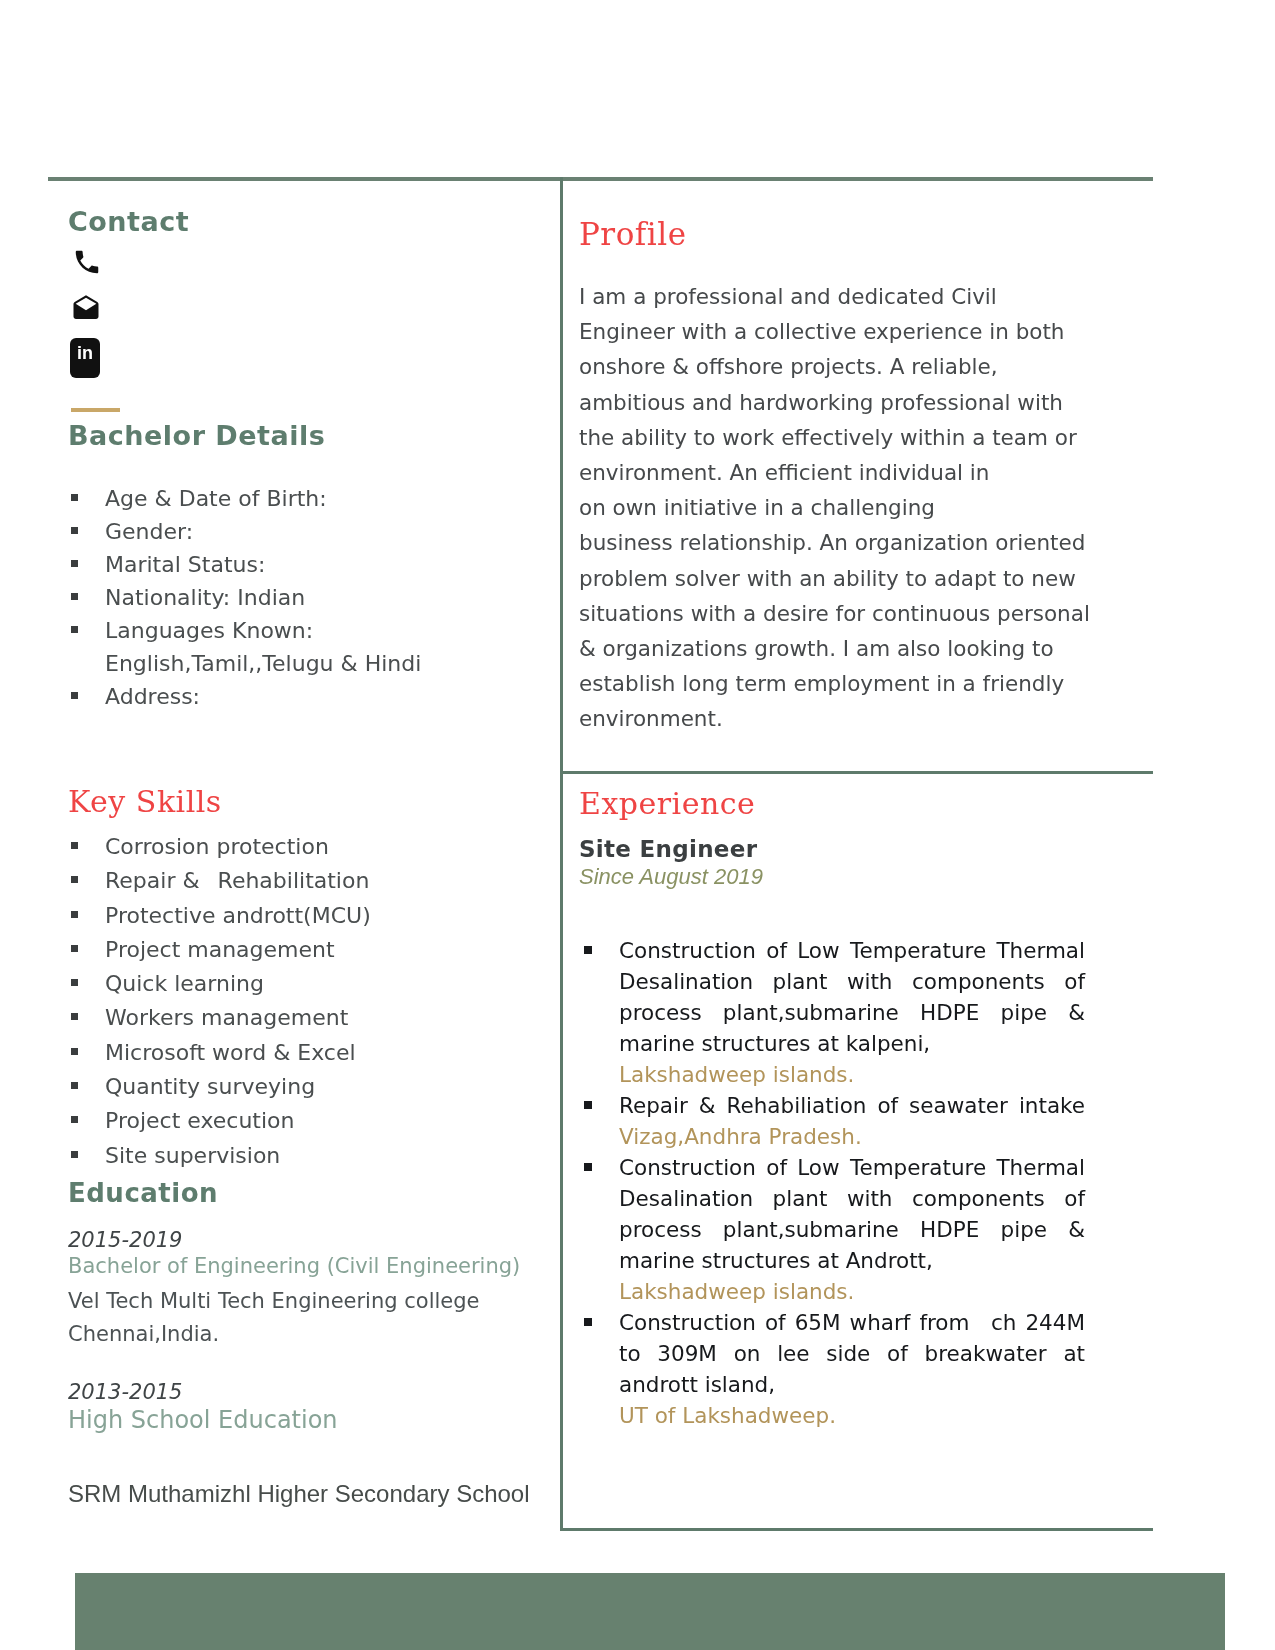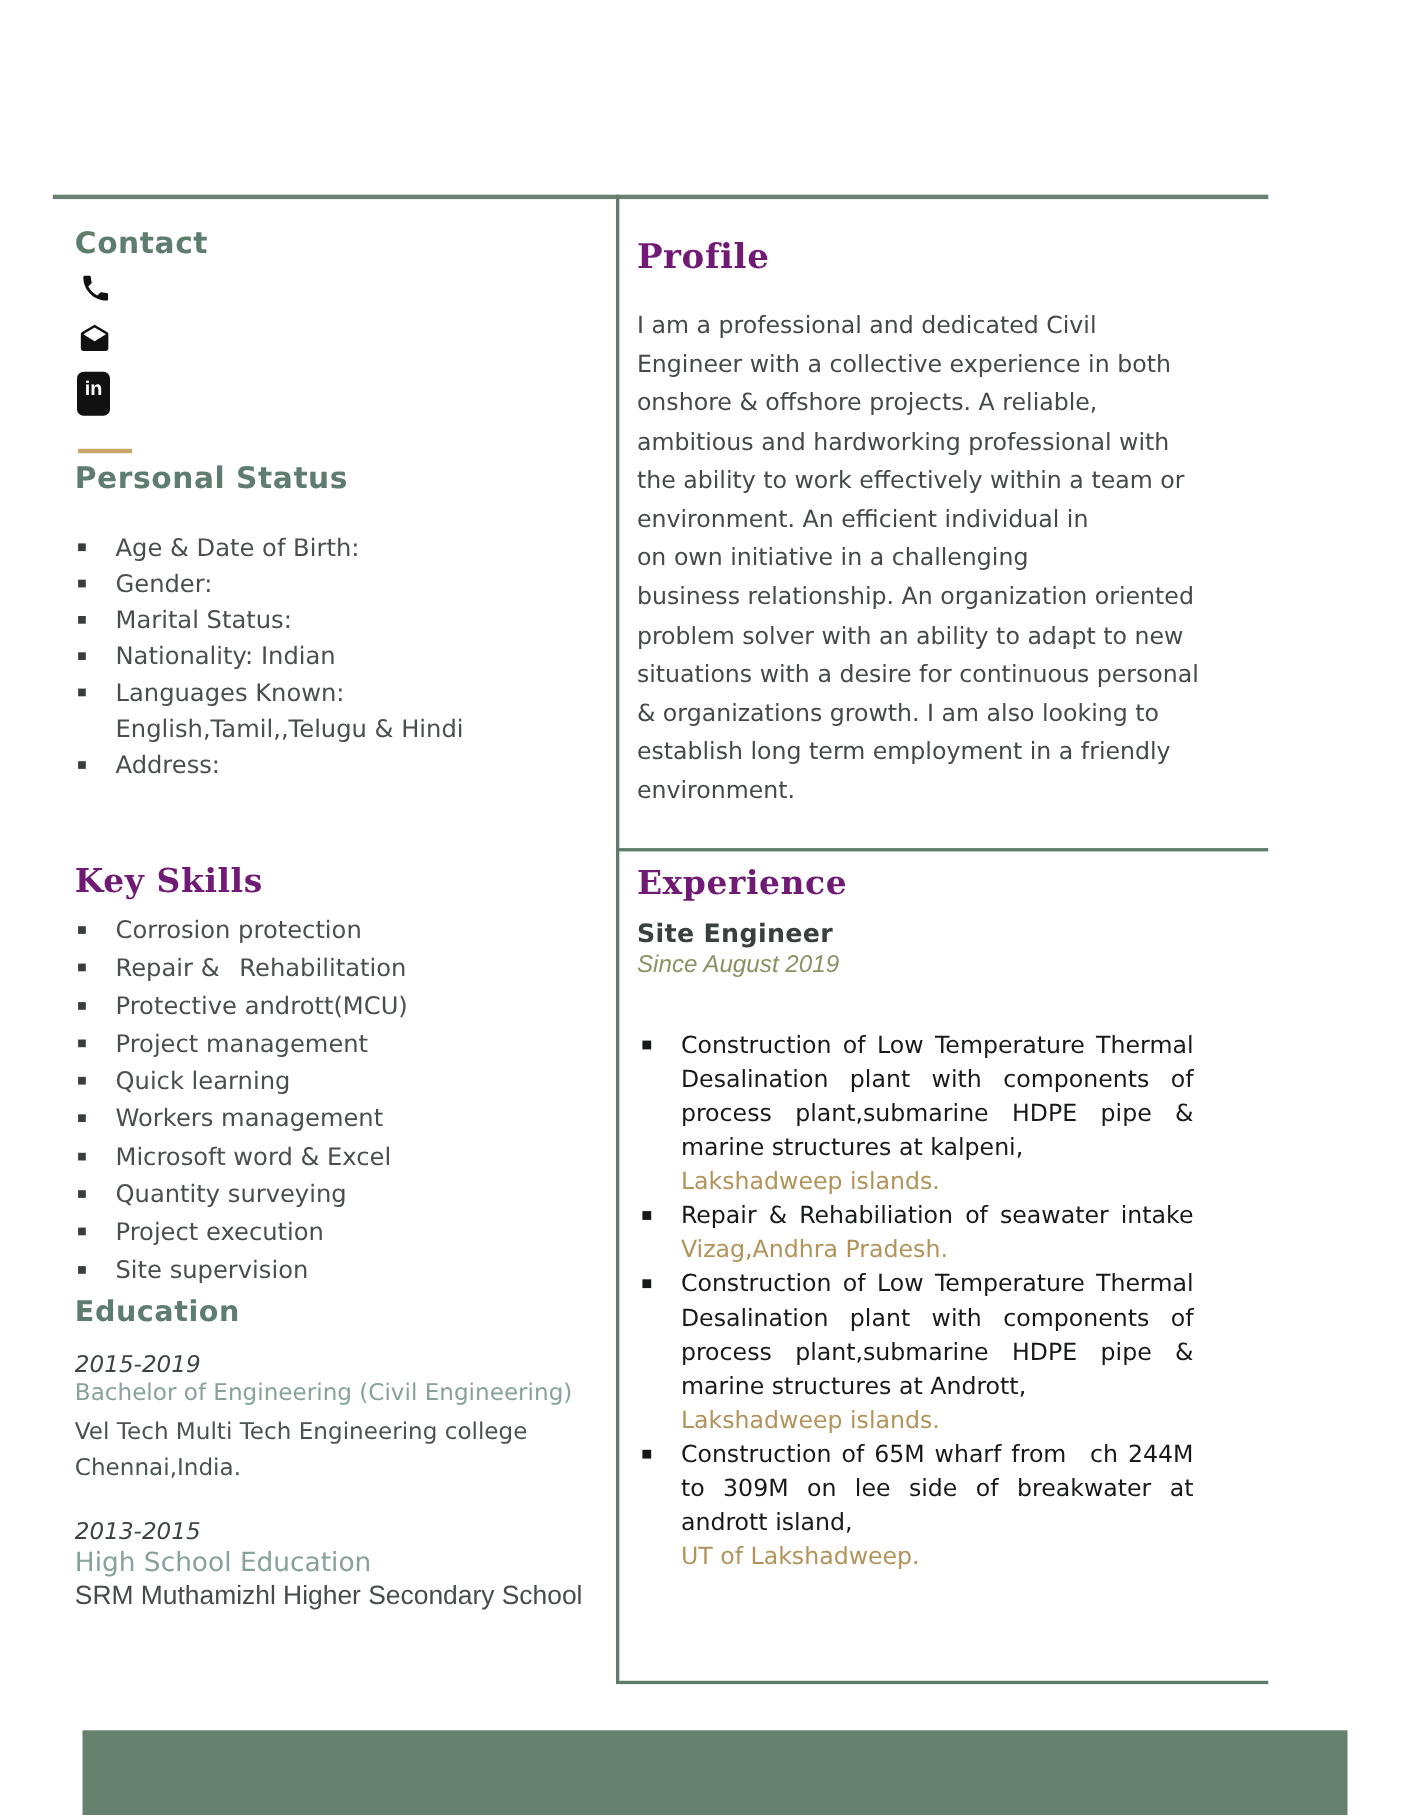--- a/index.html
+++ b/index.html
@@ -14,21 +14,21 @@
   .rule { background:#5e7a6b; }
   .top-rule   { left:48px;  top:177px;  width:1105px; height:4px; background:#6a8173; }
   .col-divider{ left:560px; top:177px;  width:3px;    height:1353px; }
   .sec-divider{ left:560px; top:771px;  width:593px;  height:2.5px; }
   .exp-bottom { left:560px; top:1528px; width:593px;  height:3px; }
   .footer-bar { left:75px;  top:1573px; width:1150px; height:77px; background:#67816f; }
   .gold-rule  { left:71px;  top:408px;  width:49px;   height:4px; background:#c9a768; }
 
   
   .h-sans  { font-family:"DejaVu Sans", sans-serif; font-weight:bold; color:#5e7d6e; font-size:26px; letter-spacing:0.5px; }
-  .h-serif { font-family:"DejaVu Serif", serif;     font-weight:bold; color:#701a75; font-size:30px; letter-spacing:0.5px; }
+  .h-serif { font-family:"DejaVu Serif", serif;     font-weight:normal; color:#ef4444; font-size:30px; letter-spacing:0.5px; }
   .lc-list { list-style:none; font-size:22px; color:#4a4e4f; }
   .lc-list li { position:relative; padding-left:37px; }
   .pd-li { line-height:33px; }
   .ks-li { line-height:34.3px; }
   .sq { position:absolute; left:3px; top:12px; width:7px; height:7px; background:#3a3d3e; }
   .sub-line { line-height:33px; }
 
   .edu-years  { font-size:21px; font-style:italic; color:#3f4446; }
   .edu-degree { font-size:21px; color:#87a396; }
   .edu-school { font-size:21px; color:#4c5254; }
@@ -76,21 +76,21 @@
   </div>
 
   <div class="abs" style="left:70px; top:294px;">
     <svg class="icon" width="32" height="30" viewBox="0 0 24 24">
       <path fill="#111111" d="M21.99 8c0-.72-.37-1.35-.94-1.7L12 1 2.95 6.3C2.38 6.65 2 7.28 2 8v10c0 1.1.9 2 2 2h16c1.1 0 2-.9 2-2l-.01-10zM12 13L3.74 7.84 12 3l8.26 4.84L12 13z"></path>
     </svg>
   </div>
 
   <div class="abs linkedin-badge" style="left:70px; top:338px;">in</div>
 
-  <div class="abs h-sans" style="left:68px; top:420px; font-size:27px;">Personal Status</div>
+  <div class="abs h-sans" style="left:68px; top:420px; font-size:27px;">Bachelor Details</div>
 
   <ul class="abs lc-list" style="left:68px; top:482px;">
     <li class="pd-li">
       <span class="sq"></span>
       <span>Age &amp; Date of Birth:</span>
     </li>
     <li class="pd-li">
       <span class="sq"></span>
       <span>Gender:</span>
     </li>
@@ -130,21 +130,21 @@
 
   <div class="abs h-sans" style="left:68px; top:1178px;">Education</div>
 
   <div class="abs edu-years" style="left:68px; top:1228px;">2015-2019</div>
   <div class="abs edu-degree" style="left:68px; top:1254px;">Bachelor of Engineering (Civil Engineering)</div>
   <div class="abs edu-school" style="left:68px; top:1289px;">Vel Tech Multi Tech Engineering college</div>
   <div class="abs edu-school" style="left:68px; top:1322px;">Chennai,India.</div>
 
   <div class="abs edu-years" style="left:68px; top:1380px;">2013-2015</div>
   <div class="abs edu-degree2" style="left:68px; top:1406px;">High School Education</div>
-  <div class="abs edu-school2" style="left:68px; top:1437px;">SRM Muthamizhl Higher Secondary School</div>
+  <div class="abs edu-school2" style="left:68px; top:1480px;">SRM Muthamizhl Higher Secondary School</div>
 
   <div class="abs h-serif" style="left:579px; top:216px; font-size:31px;">Profile</div>
 
   <div class="abs profile-text" style="left:579px; top:279px;">
     <div>I am a professional and dedicated Civil</div>
     <div>Engineer with a collective experience in both</div>
     <div>onshore &amp; offshore projects. A reliable,</div>
     <div>ambitious and hardworking professional with</div>
     <div>the ability to work effectively within a team or</div>
     <div>environment. An efficient individual in</div>

